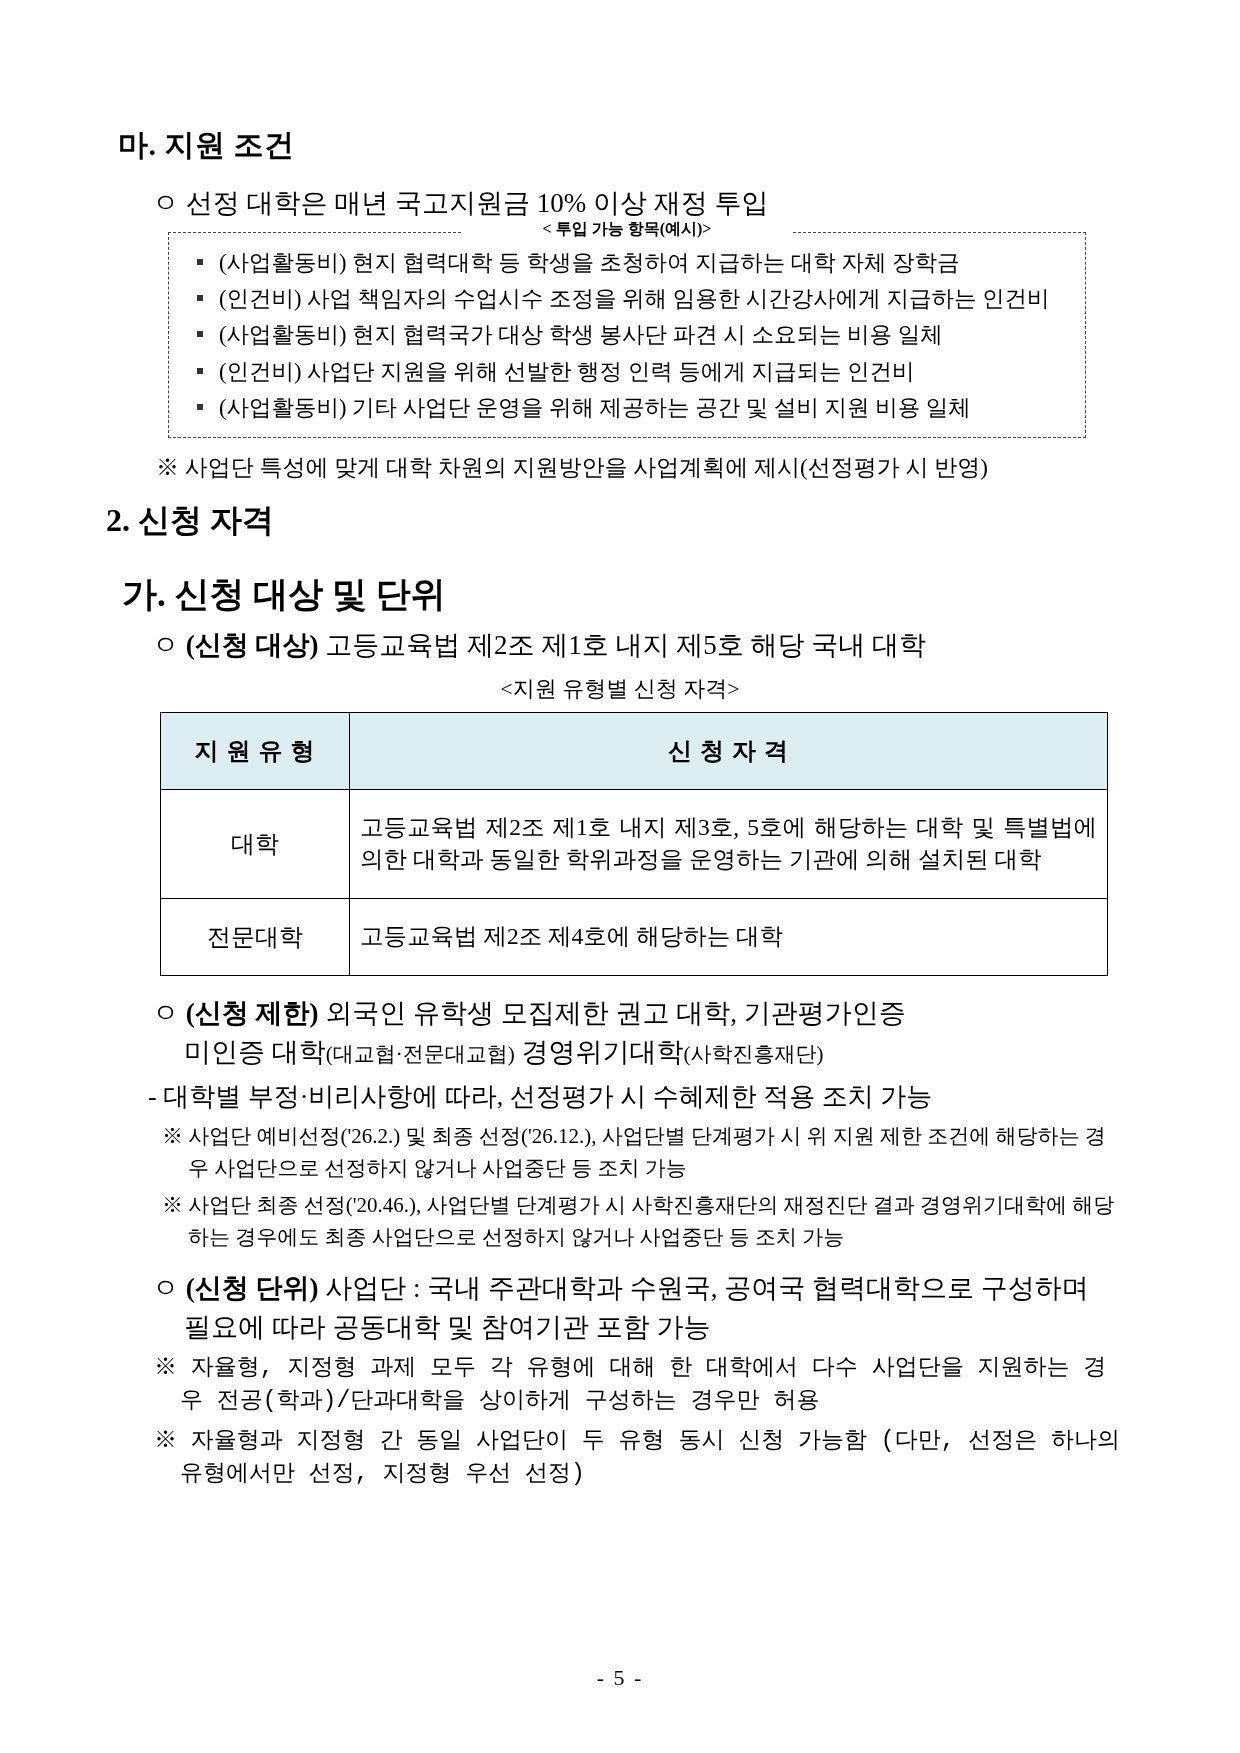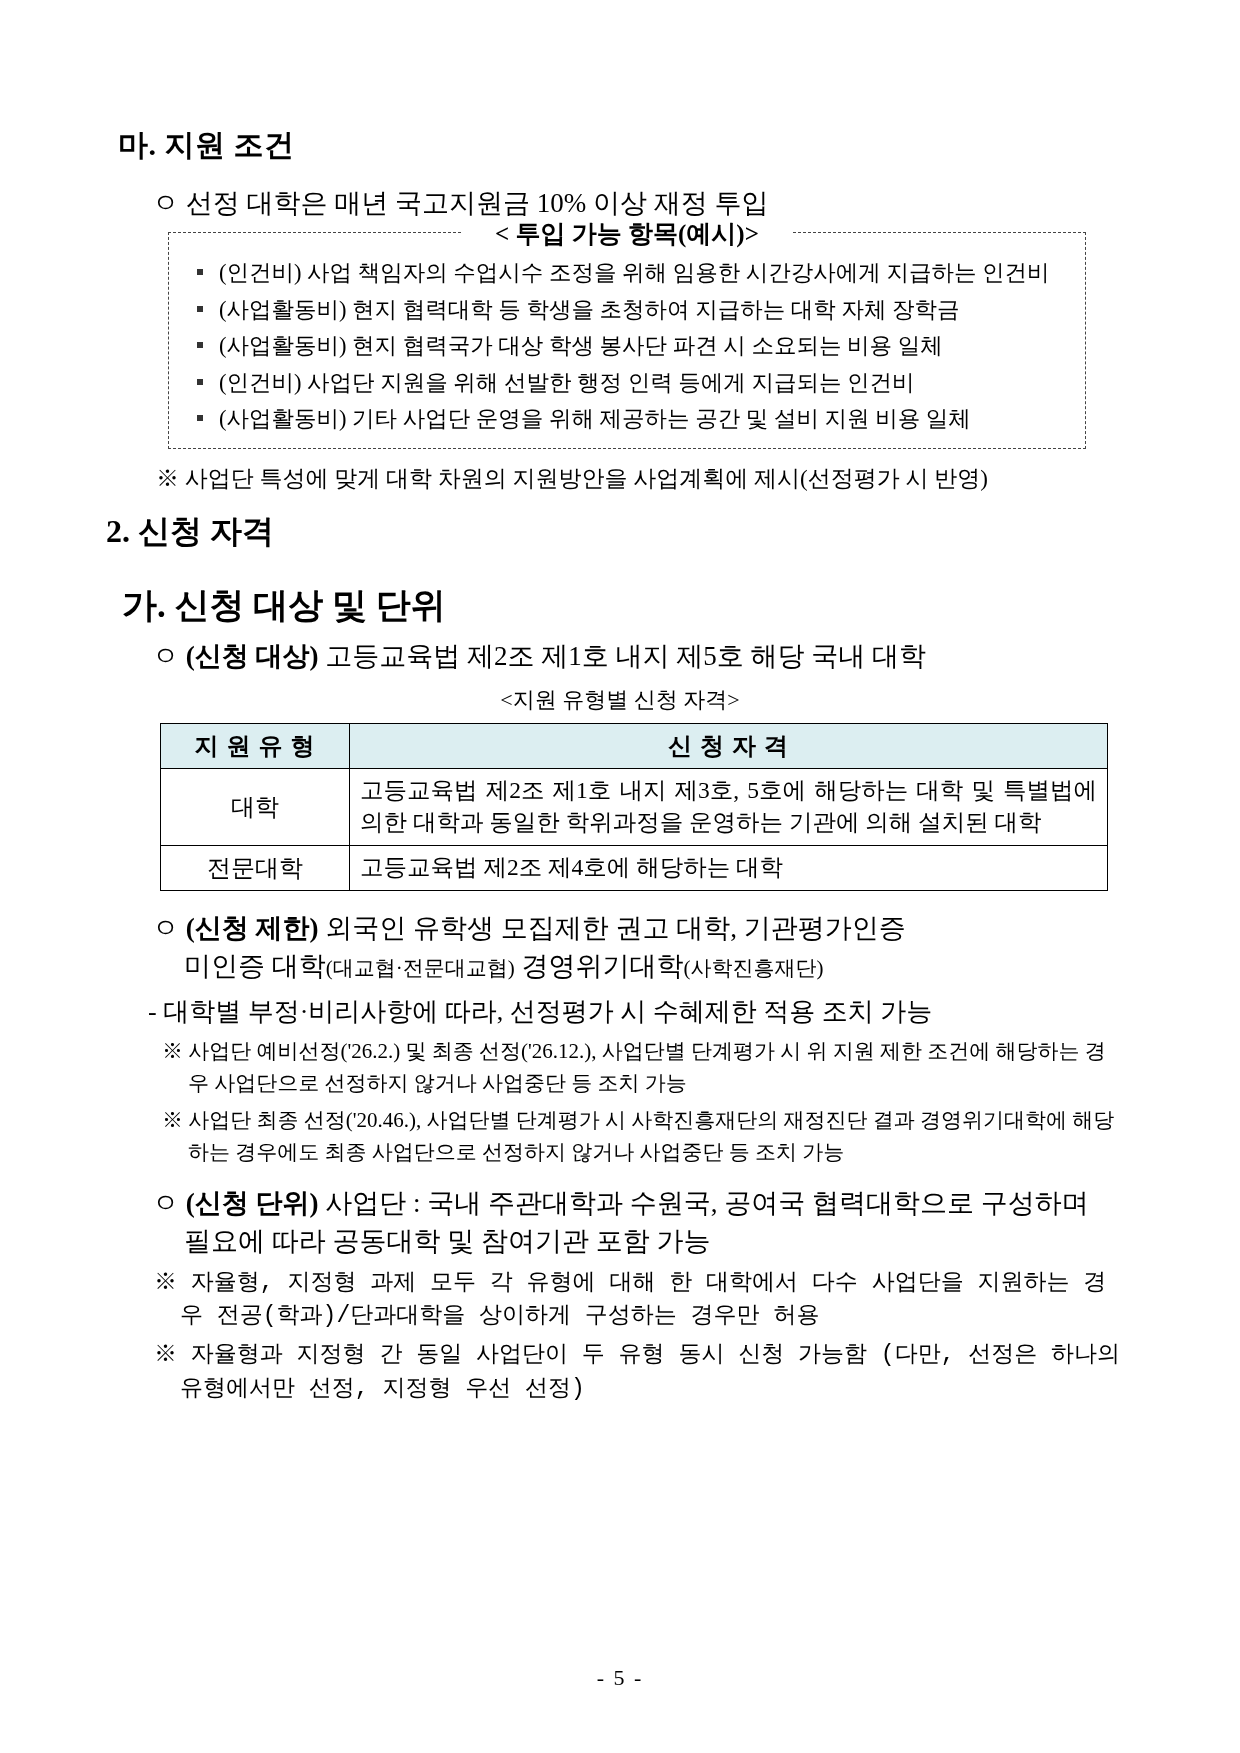--- a/index.html
+++ b/index.html
@@ -83,21 +83,21 @@
 
   
   .example-box {
     border: 1px dashed #444;
     margin: 10px 36px 0 50px;
     padding: 6px 14px 10px 14px;
     position: relative;
   }
   .example-title {
     text-align: center;
-    font-size: 25px;
+    font-size: 16px;
     font-weight: bold;
     margin: -20px 0 6px 0;
     background: #ffffff;
     display: block;
     width: 330px;
     margin-left: auto;
     margin-right: auto;
     line-height: 1.2;
   }
   .ex-item {
@@ -124,21 +124,21 @@
 
   
   table.qual {
     border-collapse: collapse;
     width: 948px;
     margin: 0 0 0 42px;
     table-layout: fixed;
   }
   table.qual th, table.qual td {
     border: 1px solid #000;
-    padding: 6px 10px;
+    padding: 22px 10px;
     vertical-align: middle;
     font-size: 23.5px;
     line-height: 1.35;
   }
   table.qual thead th {
     background: #dceef1;
     text-align: center;
     font-weight: bold;
     font-size: 24px;
     letter-spacing: 1px;
@@ -169,22 +169,22 @@
 <body>
 
 <div class="page">
 
   <div class="h-ma">마. 지원 조건</div>
 
   <div class="bullet-o">ㅇ 선정 대학은 매년 국고지원금 10% 이상 재정 투입</div>
 
   <div class="example-box">
     <div class="example-title">&lt; 투입 가능 항목(예시)&gt;</div>
+    <div class="ex-item"><span class="sq"></span><span>(사업활동비) 현지 협력대학 등 학생을 초청하여 지급하는 대학 자체 장학금</span></div>
     <div class="ex-item"><span class="sq"></span><span>(인건비) 사업 책임자의 수업시수 조정을 위해 임용한 시간강사에게 지급하는 인건비</span></div>
-    <div class="ex-item"><span class="sq"></span><span>(사업활동비) 현지 협력대학 등 학생을 초청하여 지급하는 대학 자체 장학금</span></div>
     <div class="ex-item"><span class="sq"></span><span>(사업활동비) 현지 협력국가 대상 학생 봉사단 파견 시 소요되는 비용 일체</span></div>
     <div class="ex-item"><span class="sq"></span><span>(인건비) 사업단 지원을 위해 선발한 행정 인력 등에게 지급되는 인건비</span></div>
     <div class="ex-item"><span class="sq"></span><span>(사업활동비) 기타 사업단 운영을 위해 제공하는 공간 및 설비 지원 비용 일체</span></div>
   </div>
 
   <div class="note-top">※ 사업단 특성에 맞게 대학 차원의 지원방안을 사업계획에 제시(선정평가 시 반영)</div>
 
   <div class="h-num">2. 신청 자격</div>
 
   <div class="h-ga">가. 신청 대상 및 단위</div>

